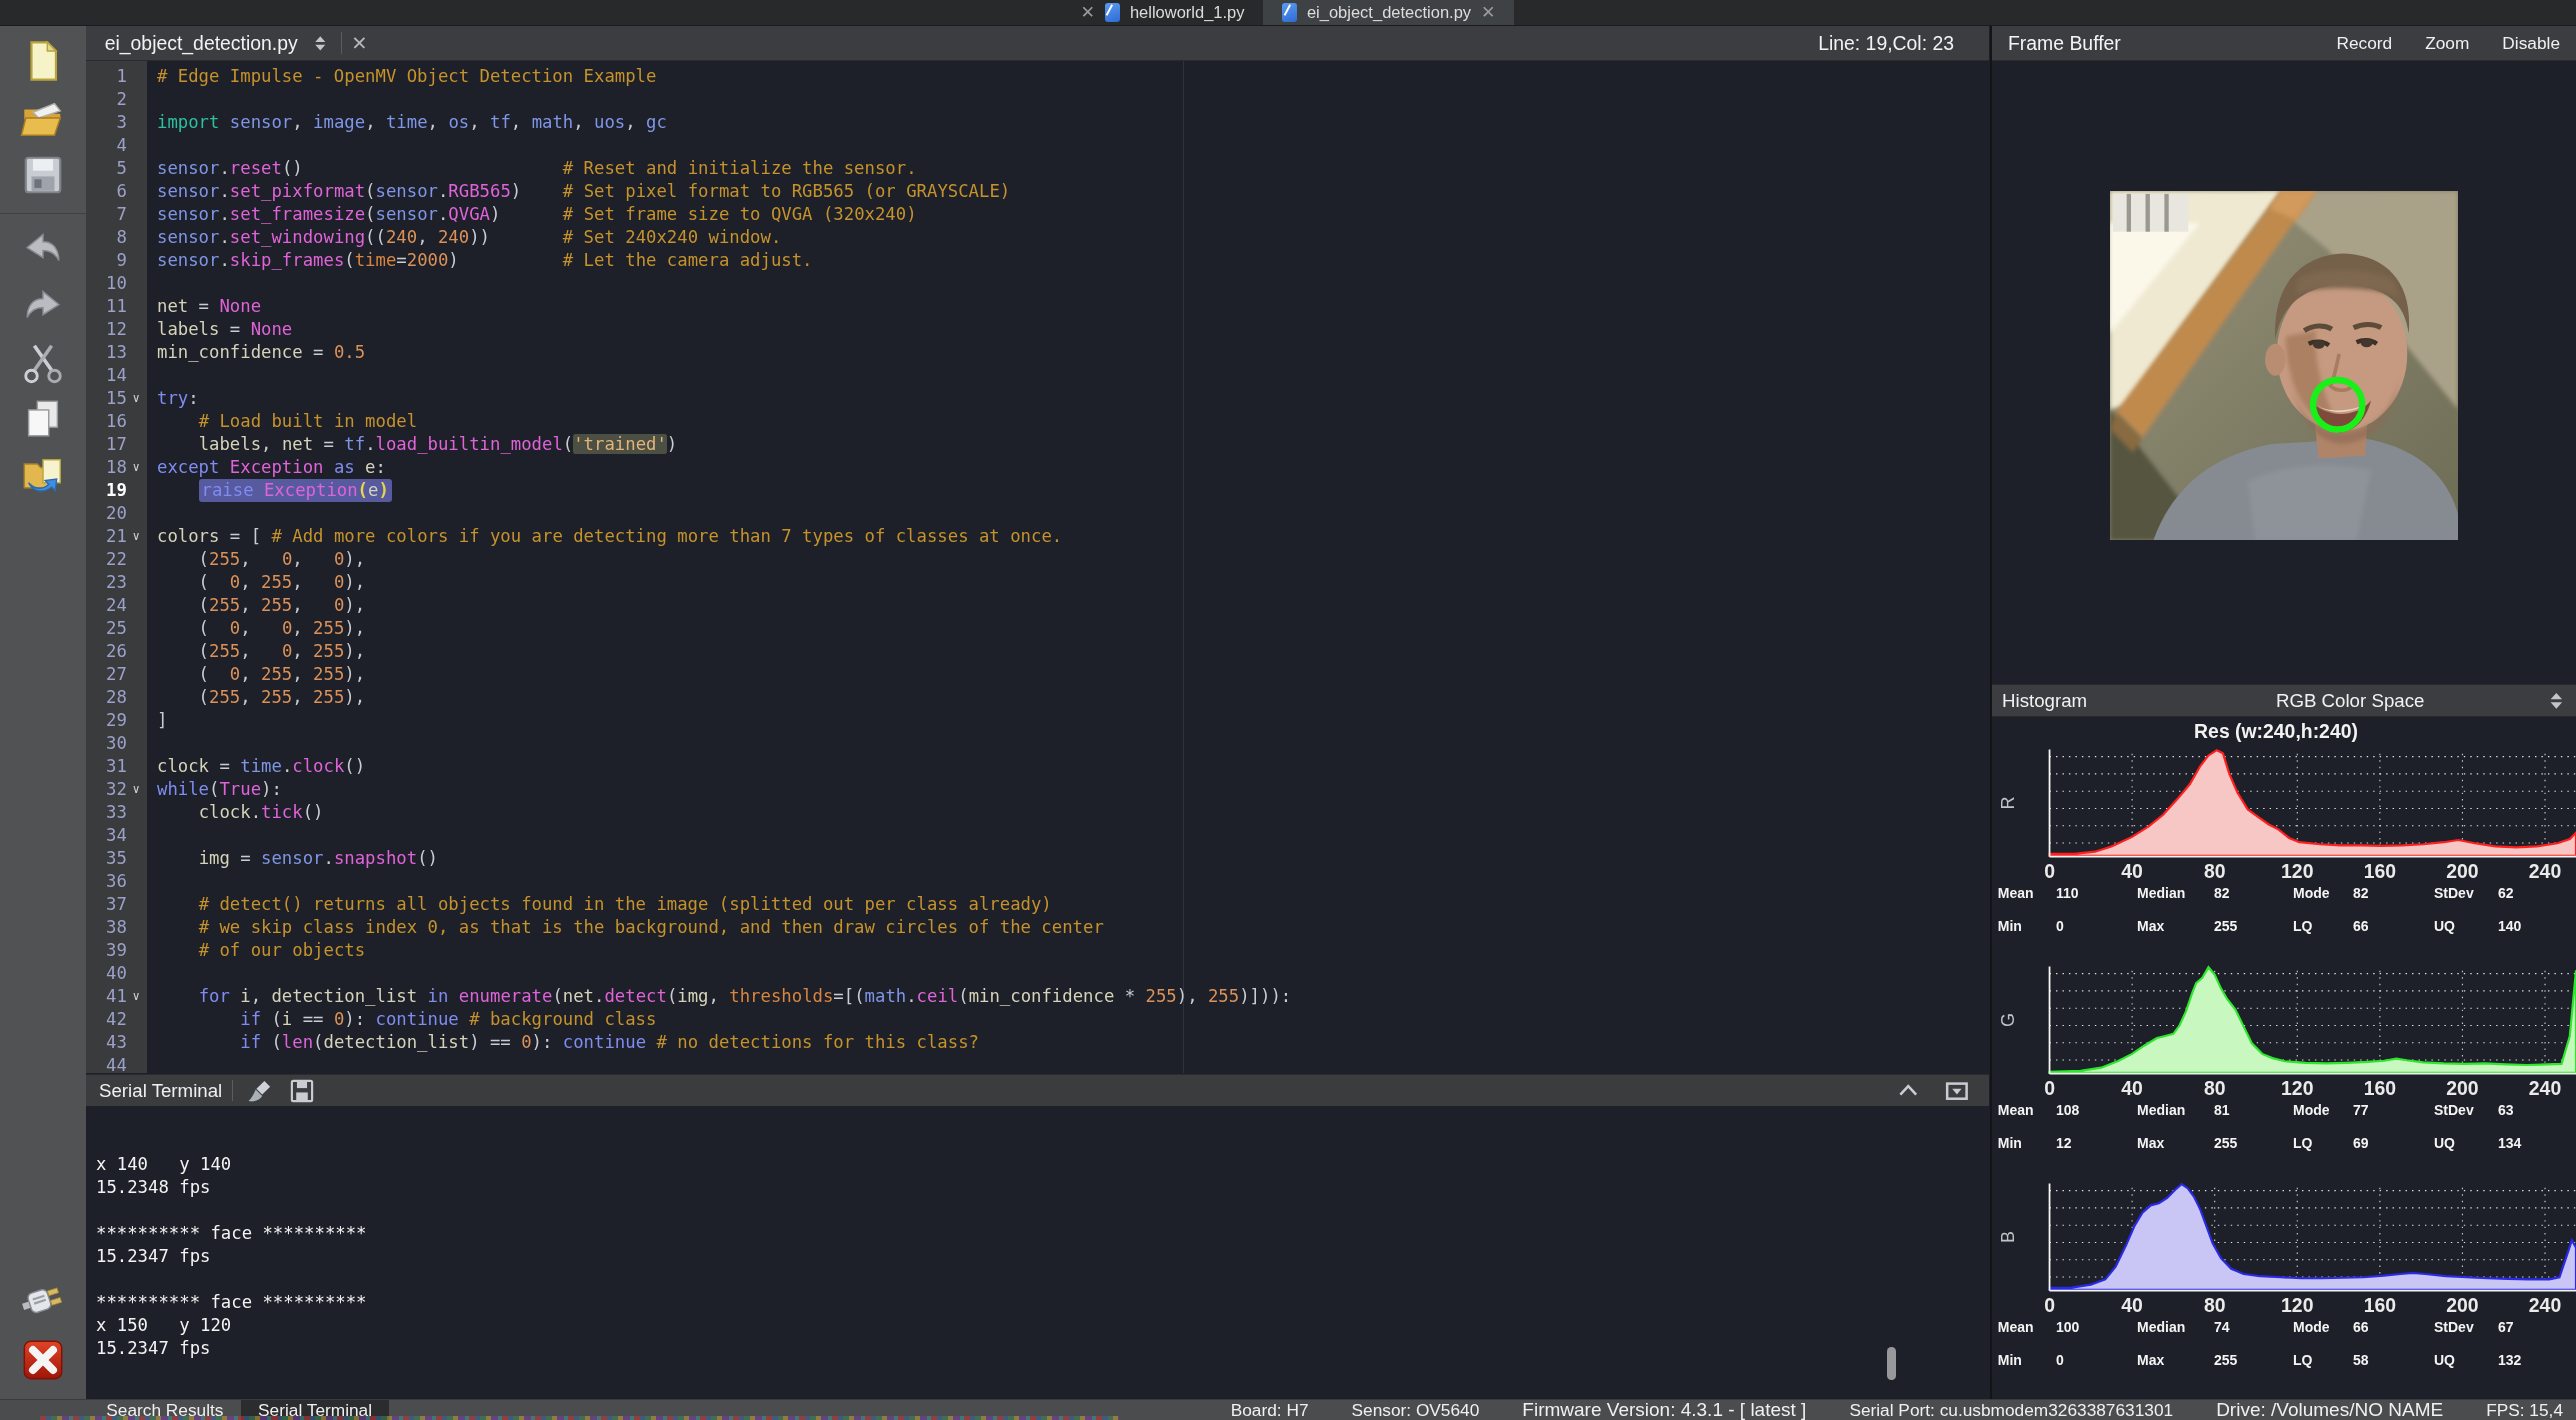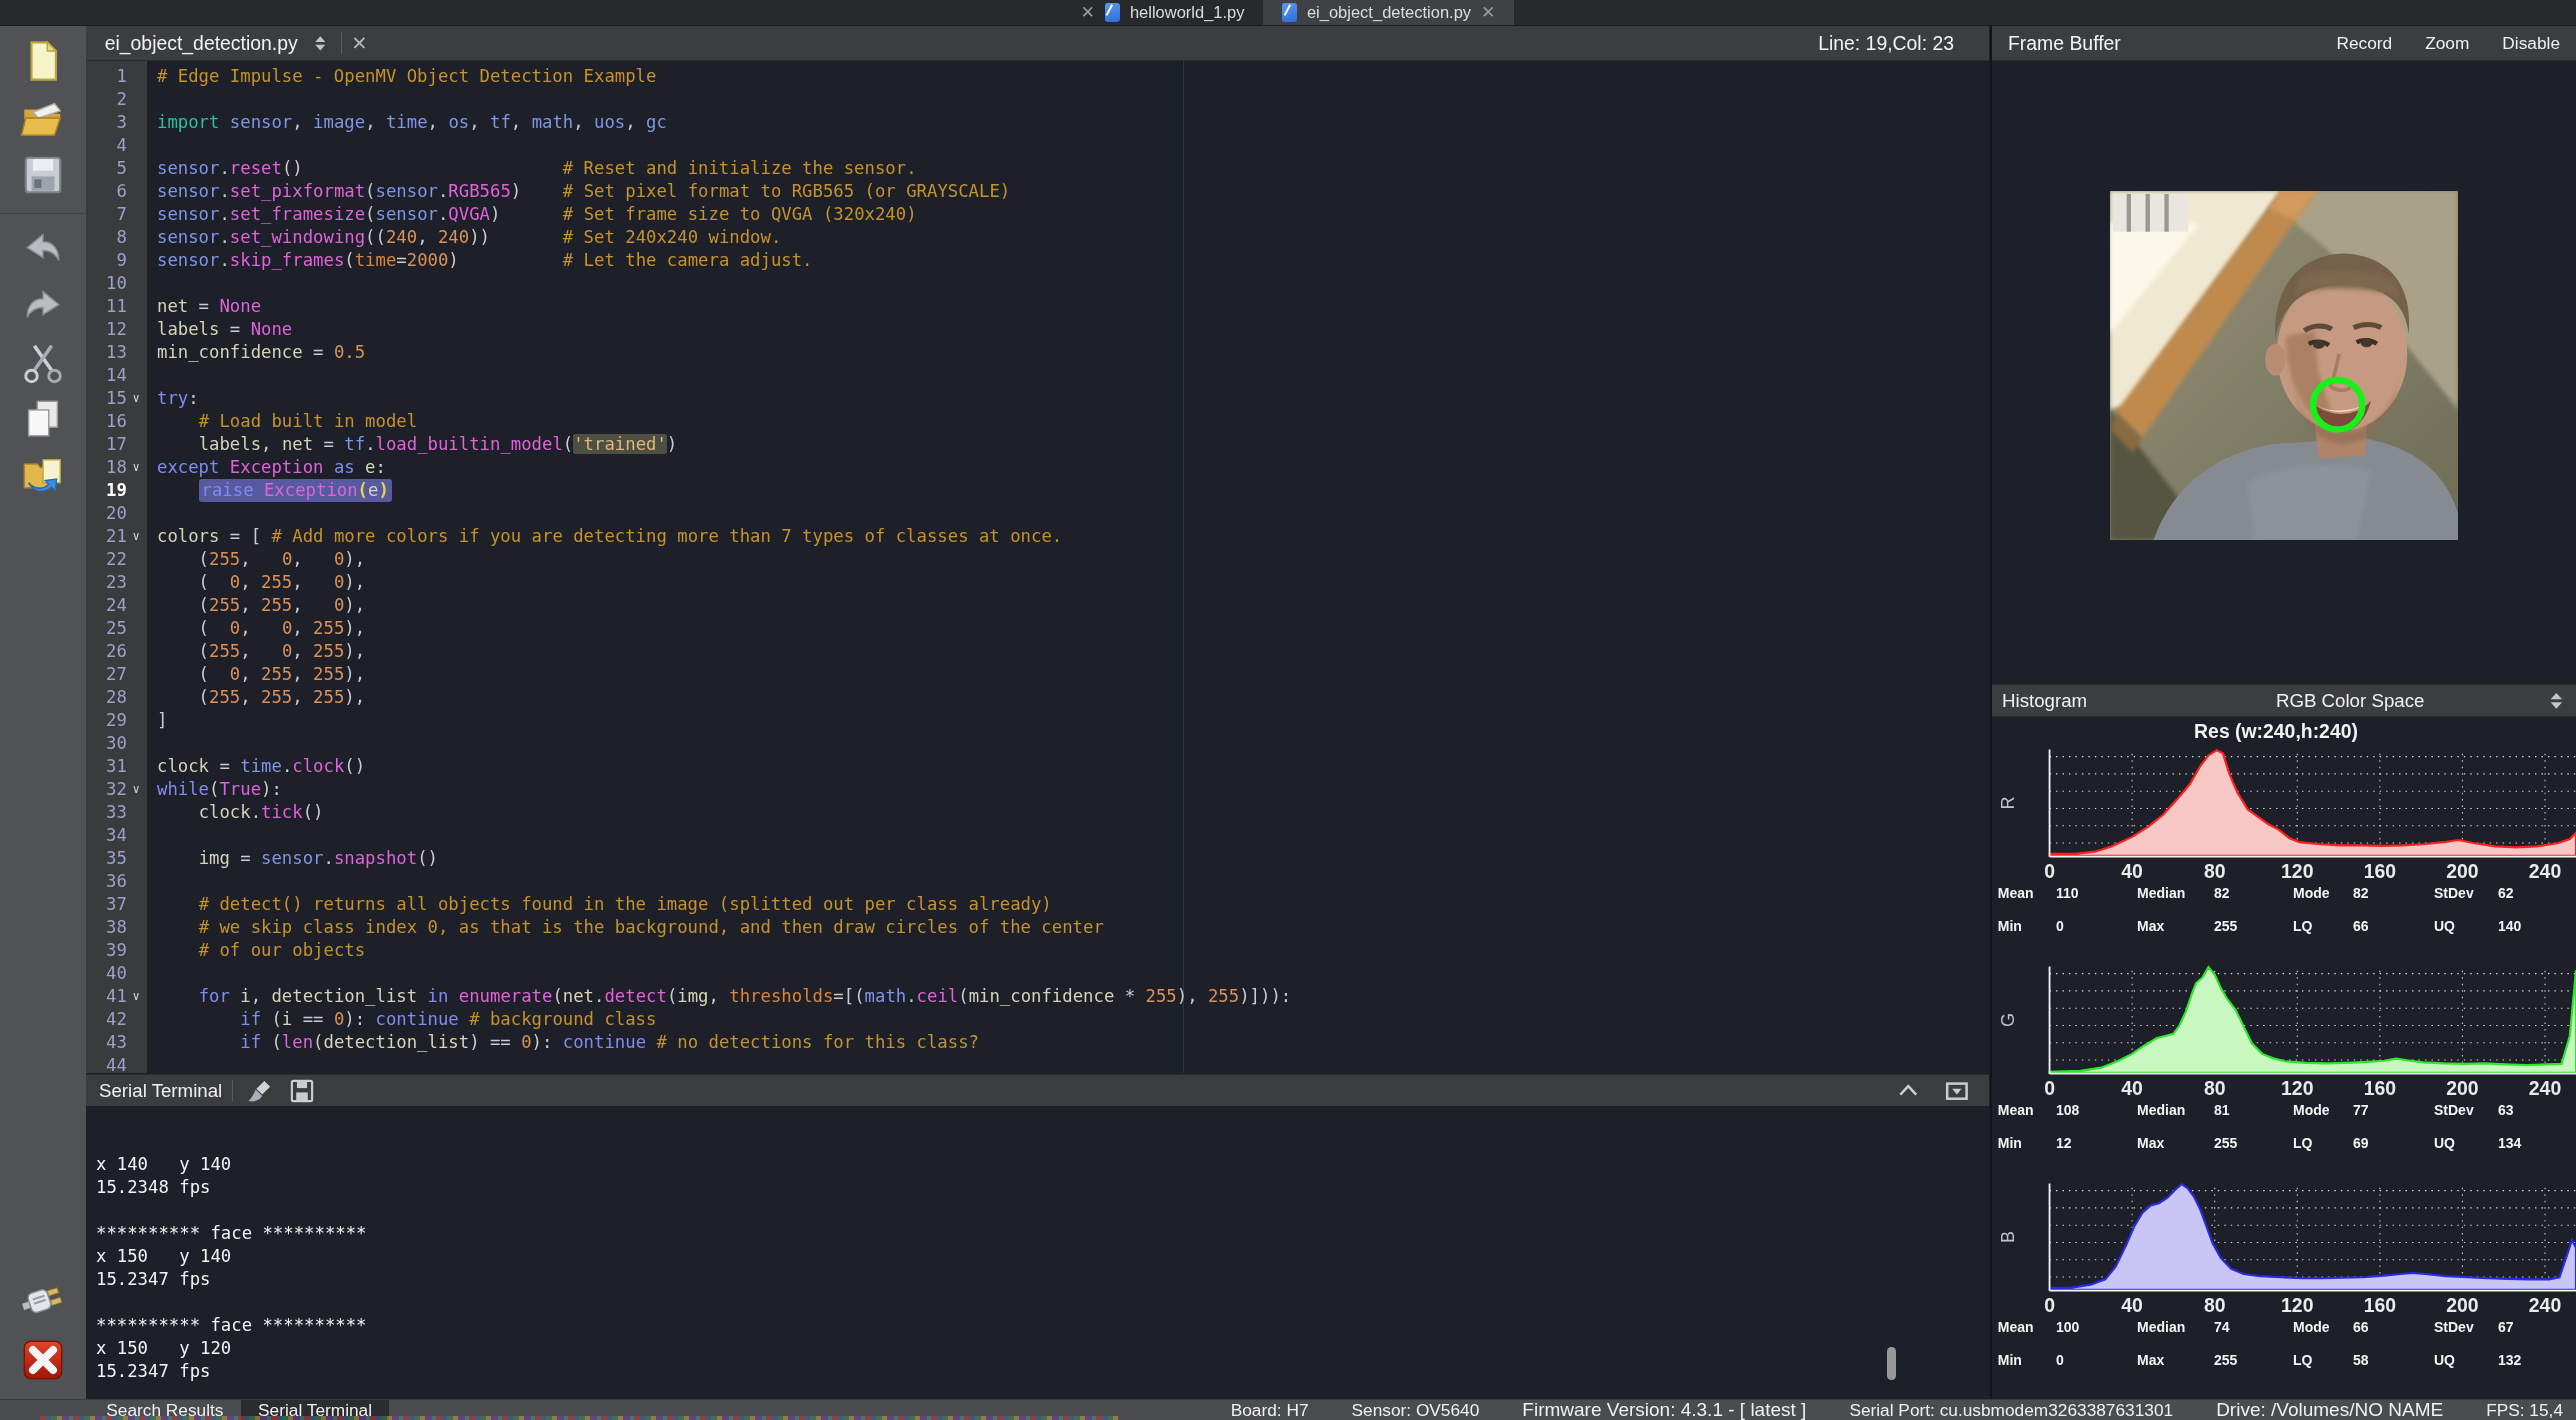--- a/index.html
+++ b/index.html
@@ -424,21 +424,21 @@
     <svg width="24.5" height="18.7" viewBox="0 0 34 26">
       <polyline points="6,19 17,7 28,19" stroke="#c9ccd2" stroke-width="3.5" fill="none"></polyline>
     </svg>
     <svg width="24.5" height="21.6" viewBox="0 0 34 30">
       <rect x="3" y="5" width="27" height="21" fill="none" stroke="#c9ccd2" stroke-width="3.5"></rect>
         <polygon points="10,12 23,12 16.5,20" fill="#c9ccd2"></polygon>
     </svg>
   </span>
 </div>
 <div id="terminal">
-  <div id="termlines"><div class="tl">x 140   y 140</div><div class="tl">15.2348 fps</div><div class="tl"></div><div class="tl">********** face **********</div><div class="tl">x 150   y 140</div><div class="tl">15.2347 fps</div><div class="tl"></div><div class="tl">********** face **********</div><div class="tl">x 150   y 120</div><div class="tl">15.2347 fps</div></div>
+  <div id="termlines"><div class="tl">x 140   y 140</div><div class="tl">15.2348 fps</div><div class="tl"></div><div class="tl">********** face **********</div><div class="tl">15.2347 fps</div><div class="tl"></div><div class="tl">********** face **********</div><div class="tl">x 150   y 120</div><div class="tl">15.2347 fps</div></div>
   <div id="termscroll"></div>
 </div>
 
 <div id="rightdivider"></div>
 <div id="fbbody">
   <svg id="fbimage" viewBox="0 0 240 240" preserveAspectRatio="none">
     <defs>
       <linearGradient id="wallg" x1="0" y1="0" x2="1" y2="1">
         <stop offset="0" stop-color="#97927a"></stop>
           <stop offset="1" stop-color="#6d6c55"></stop>

